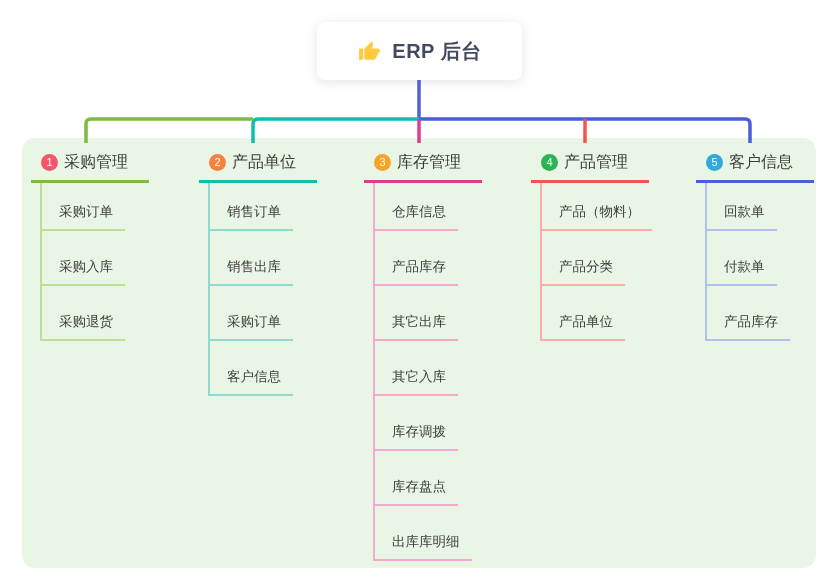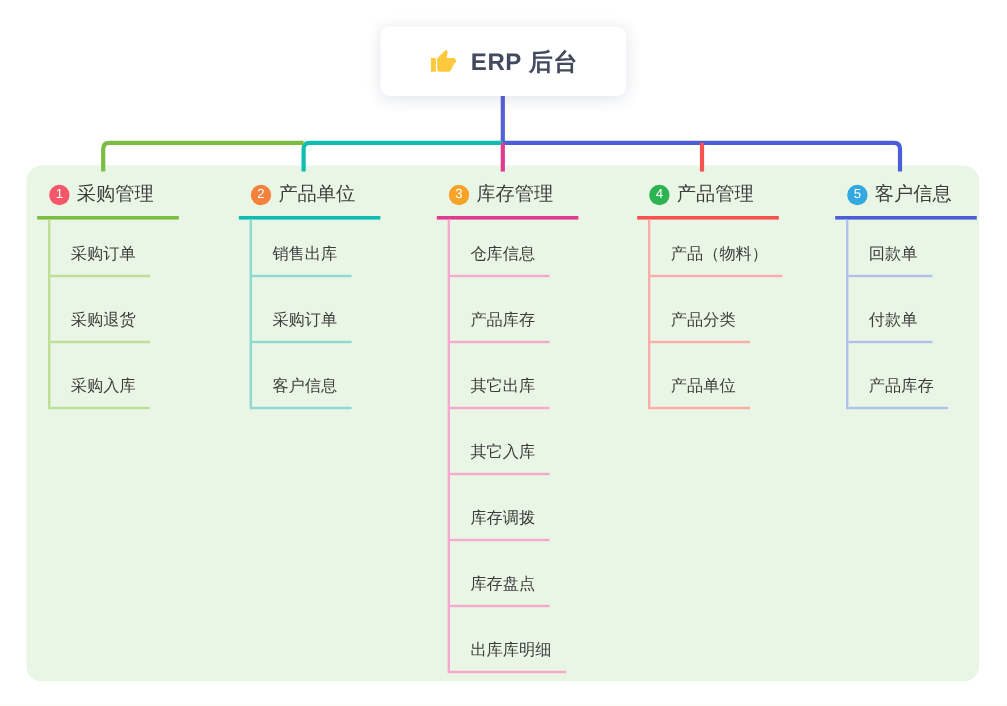--- a/index.html
+++ b/index.html
@@ -110,30 +110,31 @@
     <span class="root-title">ERP 后台</span>
   </div>
 
 <div class="branch" style="left: 31px; --line: #7CBB44; --light: #BCDF95;">
       <div class="branch-title">
         <span class="badge" style="background: rgb(244, 86, 106);">1</span>
         <span>采购管理</span>
       </div>
       <div class="children">
         <div class="child">采购订单</div>
+        <div class="child">采购入库</div>
         <div class="child">采购退货</div>
-        <div class="child">采购入库</div>
       </div>
     </div>
     <div class="branch" style="left: 199px; --line: #10BDB2; --light: #8FD9D2;">
       <div class="branch-title">
         <span class="badge" style="background: rgb(245, 130, 60);">2</span>
         <span>产品单位</span>
       </div>
       <div class="children">
+        <div class="child">销售订单</div>
         <div class="child">销售出库</div>
         <div class="child">采购订单</div>
         <div class="child">客户信息</div>
       </div>
     </div>
     <div class="branch" style="left: 364px; --line: #E03B92; --light: #F5A9CE;">
       <div class="branch-title">
         <span class="badge" style="background: rgb(247, 163, 38);">3</span>
         <span>库存管理</span>
       </div>

